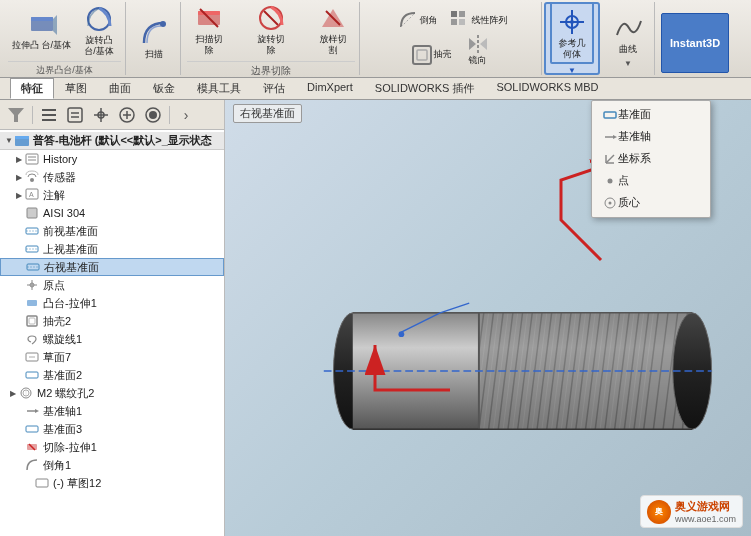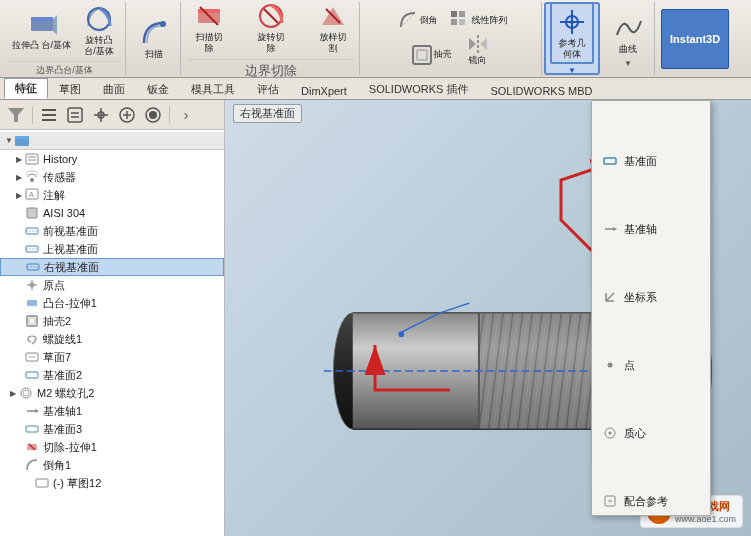--- a/index.html
+++ b/index.html
@@ -18,21 +18,21 @@
     .toolbar-group {
       display: flex;
       flex-direction: column;
       align-items: center;
       justify-content: center;
       padding: 2px 4px;
       border-right: 1px solid #bbb;
       gap: 2px;
       min-width: 50px;
     }
-    .toolbar-group:last-child { border-right: none; }
+    .toolbar-group:last-child { border-right: none; justify-content: flex-end; }
     .toolbar-btn {
       display: flex;
       flex-direction: column;
       align-items: center;
       justify-content: flex-end;
       padding: 2px 3px;
       border: 1px solid transparent;
       border-radius: 2px;
       cursor: pointer;
       background: transparent;
@@ -68,23 +68,23 @@
       display: flex;
       align-items: center;
       justify-content: center;
     }
 
     
     .tabs-row {
       background: #e8e4dc;
       border-bottom: 1px solid #999;
       display: flex;
-      align-items: flex-end;
+      align-items: flex-start;
       height: 22px;
-      padding: 0 4px;
+      padding: 0 10px;
     }
     .tab {
       padding: 2px 10px;
       font-size: 11px;
       color: #333;
       cursor: pointer;
       border: 1px solid transparent;
       border-bottom: none;
       background: transparent;
       white-space: nowrap;
@@ -218,28 +218,26 @@
       background: #f5f3ef;
       border: 1px solid #aaa;
       border-radius: 2px;
       box-shadow: 2px 2px 6px rgba(0,0,0,0.3);
       min-width: 120px;
       z-index: 100;
       padding: 3px 0;
     }
     .dropdown-item {
       display: flex;
-      align-items: center;
+      align-items: flex-start;
       padding: 3px 10px;
       cursor: pointer;
       font-size: 11px;
       color: #222;
-      gap: 6px;
       white-space: nowrap;
-      margin-top: 46px;
     }
     .dropdown-icon {
       width: 16px;
       height: 16px;
       display: flex;
       align-items: center;
       justify-content: center;
       flex-shrink: 0;
     }
 
@@ -354,21 +352,21 @@
       <div class="toolbar-btn">
         <div class="icon-area">
           <svg width="30" height="30" viewBox="0 0 30 30">
             <polygon points="4,24 15,6 26,24" fill="#cc4444" opacity="0.5"></polygon>
             <line x1="8" y1="8" x2="22" y2="22" stroke="#aa2222" stroke-width="2"></line>
           </svg>
         </div>
         <span class="btn-label">放样切<br>割</span>
       </div>
     </div>
-    <div style="font-size:13px;color:#555;text-align:center;border-top:1px solid #ccc;padding-top:2px;width:100%;">边界切除</div>
+    <div style="font-size:10px;color:#555;text-align:center;border-top:1px solid #ccc;padding-top:2px;width:100%;">边界切除</div>
   </div>
 
   <div class="toolbar-group" style="flex-direction:row;flex-wrap:wrap;max-width:180px;align-items:flex-start;padding-top:4px;">
     <div class="toolbar-btn" style="min-width:40px;flex-direction:row;height:28px;">
       <div class="icon-area" style="width:24px;height:24px;">
         <svg width="22" height="22" viewBox="0 0 22 22">
             <path d="M4 18 Q4 4 18 4" stroke="#777" stroke-width="2" fill="none"></path>
             <path d="M4 18 L18 4" stroke="#aaa" stroke-width="1" stroke-dasharray="2,2" fill="none"></path>
           </svg>
       </div>
@@ -501,20 +499,21 @@
     <div class="feature-tree">
 
       <div class="tree-item tree-root">
         <span class="tree-arrow">▼</span>
         <span class="tree-icon">
           <svg width="16" height="16" viewBox="0 0 16 16">
               <rect x="1" y="3" width="14" height="10" rx="1" fill="#4488cc" opacity="0.8"></rect>
               <rect x="1" y="3" width="14" height="3" rx="1" fill="#66aaee"></rect>
             </svg>
         </span>
+        <span class="tree-label">普答-电池杆 (默认&lt;&lt;默认&gt;_显示状态</span>
       </div>
 
       <div class="tree-item">
         <span style="display:inline-block;width:10px;"></span>
         <span class="tree-arrow">▶</span>
         <span class="tree-icon">
           <svg width="14" height="14" viewBox="0 0 14 14">
               <rect x="1" y="2" width="12" height="10" rx="1" fill="none" stroke="#888" stroke-width="1"></rect>
               <line x1="3" y1="5" x2="11" y2="5" stroke="#888" stroke-width="1"></line>
               <line x1="3" y1="8" x2="11" y2="8" stroke="#888" stroke-width="1"></line>
@@ -896,29 +895,20 @@
       </div>
       <div class="dropdown-item">
         <span class="dropdown-icon">
           <svg width="14" height="14" viewBox="0 0 14 14">
               <circle cx="7" cy="7" r="5" fill="none" stroke="#888" stroke-width="1"></circle>
               <circle cx="7" cy="7" r="1.5" fill="#888"></circle>
             </svg>
         </span>
         <span>质心</span>
       </div>
-      <div class="dropdown-item">
-        <span class="dropdown-icon">
-          <svg width="14" height="14" viewBox="0 0 14 14">
-              <rect x="2" y="2" width="10" height="10" rx="1" fill="none" stroke="#888" stroke-width="1"></rect>
-              <path d="M5 7 Q7 4 9 7 Q7 10 5 7 Z" fill="#888" opacity="0.6"></path>
-            </svg>
-        </span>
-        <span>配合参考</span>
-      </div>
     </div>
 
     <div class="watermark">
       <div class="watermark-logo">奥</div>
       <div>
         <div style="font-weight:bold;font-size:11px;color:#cc4400;">奥义游戏网</div>
         <div style="font-size:9px;color:#666;">www.aoe1.com</div>
       </div>
     </div>
   </div>

